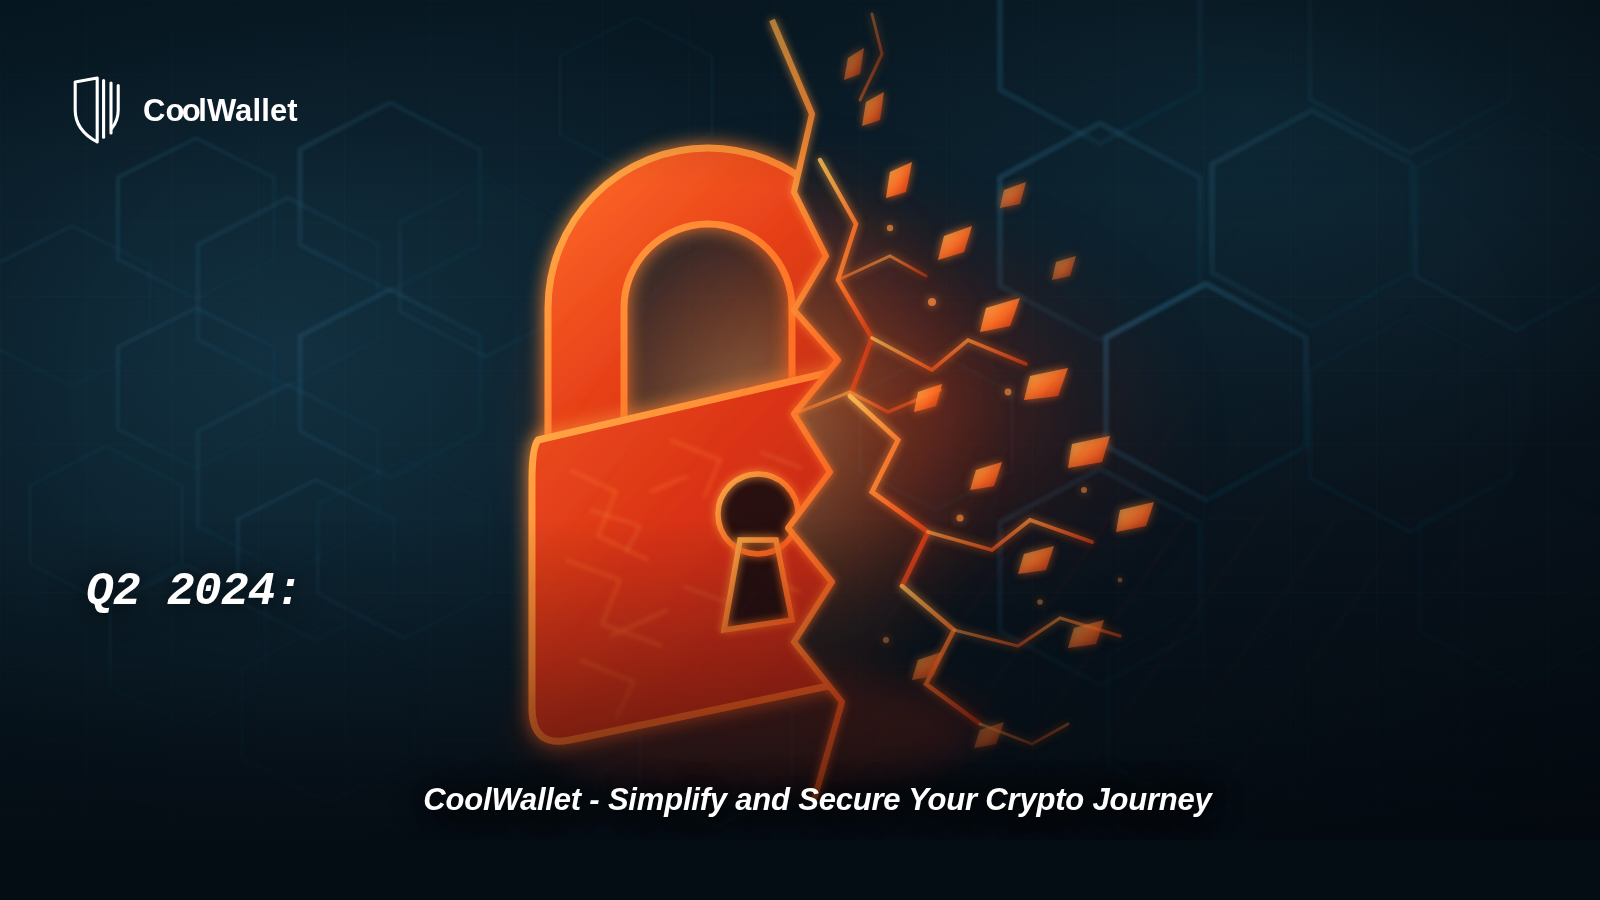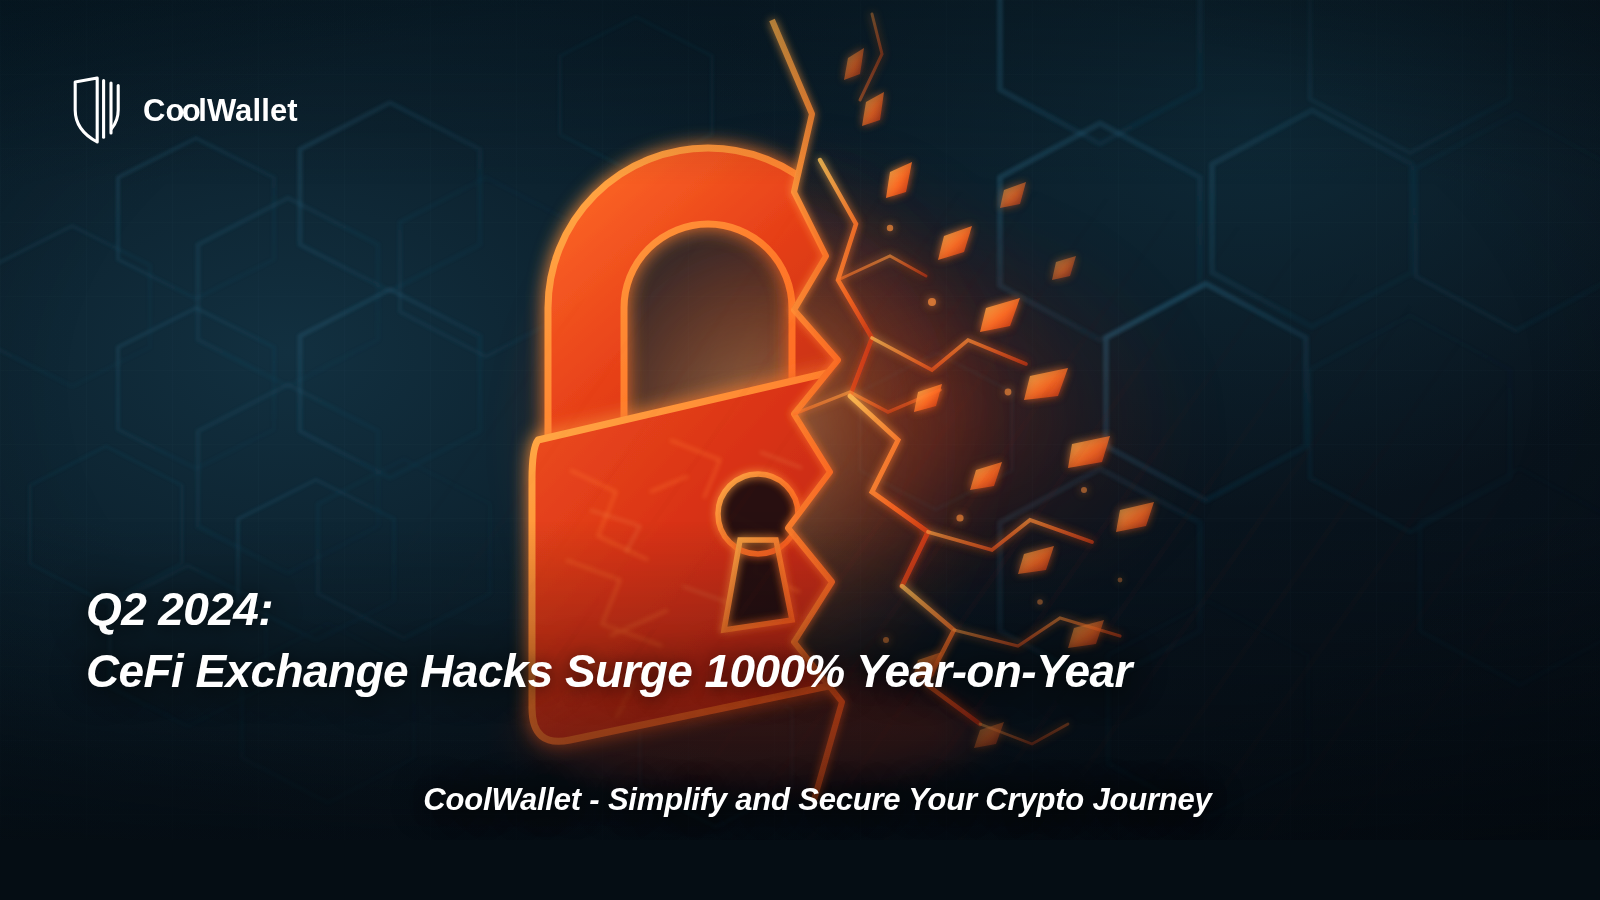--- a/index.html
+++ b/index.html
@@ -100,29 +100,29 @@
     letter-spacing:.1px;
     white-space:nowrap;
     line-height:1;
     font-family:"Liberation Sans", sans-serif;
   }
   .logo-text .oo { letter-spacing:-2.6px; }
 
   
   .headline {
     position:absolute;
-    left:86px; top:583px;
+    left:86px; top:566px;
     z-index:9;
     color:#ffffff;
     font-style:italic;
     font-weight:700;
     letter-spacing:-.6px;
     line-height:1.145;
     text-shadow:0 2px 16px rgba(0,0,0,.55), 0 0 42px rgba(0,0,0,.40);
-    font-family:Liberation Sans, sans-serif;
+    font-family:Liberation Mono, monospace;
   }
   .headline .l1 { display:block; font-size:46px; }
   .headline .l2 { display:block; font-size:46px; margin-top:9px; }
 
   .tagline {
     position:absolute;
     left:0; right:0; top:782px;
     text-align:center;
     z-index:9;
     color:#ffffff;
@@ -400,18 +400,17 @@
       <path d="M3.2 6.0 L25.2 2.0 L25.2 66.0 C14.0 60.0 3.2 50.0 3.2 34.0 Z" fill="none" stroke="#ffffff" stroke-width="3.1" stroke-linejoin="round"></path>
       <path d="M31.6 4.6 L31.6 61.2" fill="none" stroke="#ffffff" stroke-width="3.1" stroke-linecap="round"></path>
       <path d="M39.0 7.0 L39.0 57.0" fill="none" stroke="#ffffff" stroke-width="3.1" stroke-linecap="round"></path>
       <path d="M46.2 9.6 C46.2 9.6 46.2 30.0 46.2 34.0 C46.2 42.0 43.4 48.0 39.6 52.6" fill="none" stroke="#ffffff" stroke-width="3.1" stroke-linecap="round"></path>
     </svg>
     <span class="logo-text"><span>C</span><span class="oo">oo</span><span>lWallet</span></span>
   </div>
 
   <h1 class="headline">
     <span class="l1">Q2 2024:</span>
-    <span class="l2">CeFi Exchange Hacks Surge 1000% Year-on-Year</span>
   </h1>
 
   <div class="tagline">CoolWallet - Simplify and Secure Your Crypto Journey</div>
 
 </div>
 
 </body></html>

